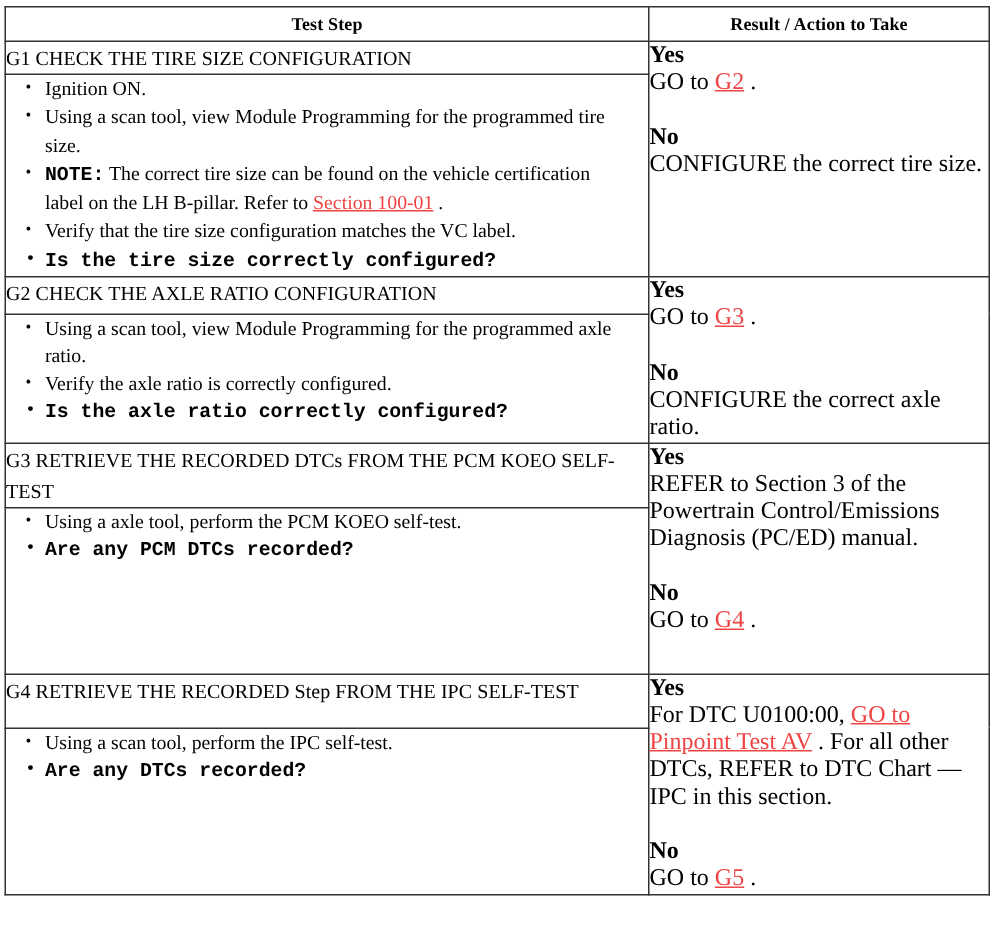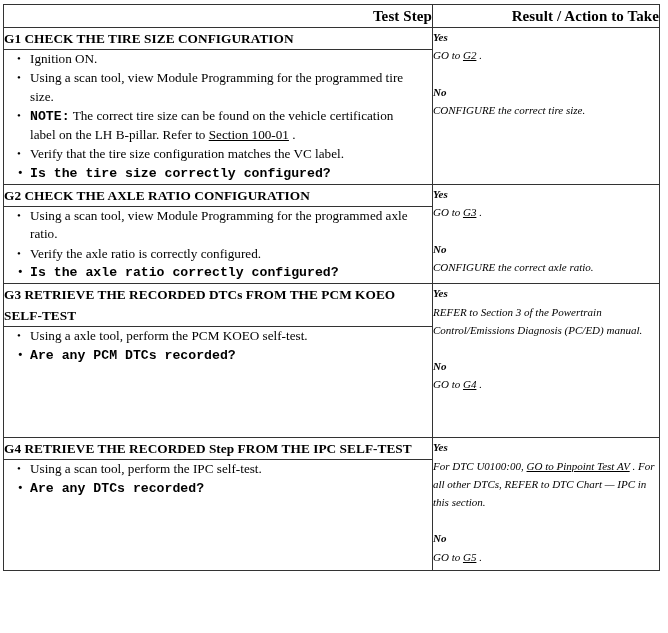--- a/index.html
+++ b/index.html
@@ -38,32 +38,32 @@
     vertical-align: top;
     padding: 0;
     background: #ffffff;
   }
 
   col.c-left  { width: 429px; }
   col.c-right { width: 227px; }
 
   
   .hdr-cell {
-    text-align: right;
+    text-align: center;
     font-weight: bold;
-    font-size: 15px;
+    font-size: 12px;
     line-height: 22px;
     height: 22px;
     padding: 0 2px;
     letter-spacing: 0.1px;
   }
 
   
   .step-title {
-    font-weight: bold;
+    font-weight: normal;
     font-size: 13.3px;
     line-height: 21px;
     padding: 3px 6px 3px 10px;
     letter-spacing: 0.05px;
   }
 
   
   .step-body {
     padding: 4px 8px 6px 8px;
   }
@@ -86,38 +86,37 @@
     left: -13px;
     top: -1px;
     font-size: 11px;
     line-height: 18.3px;
   }
   .b { font-weight: bold; font-family: Liberation Mono, monospace; }
 
   
   .result-cell {
     padding: 4px 7px 6px 7px;
-    font-size: 11px;
+    font-size: 16px;
     line-height: 18.3px;
-    font-style: italic;
   }
   .result-cell .ans {
     font-weight: bold;
     margin: 0;
   }
   .result-cell .txt {
     margin: 0;
   }
   .result-cell .gap {
     height: 18px;
   }
 
   a.xlink,
   span.xlink {
-    color: #000000;
+    color: #ef4444;
     text-decoration: underline;
     cursor: pointer;
   }
 
   
   .result-offset-g3 { padding-top: 51px; }
   .result-offset-g4 { padding-top: 48px; }
 </style>
 </head>
 <body>

